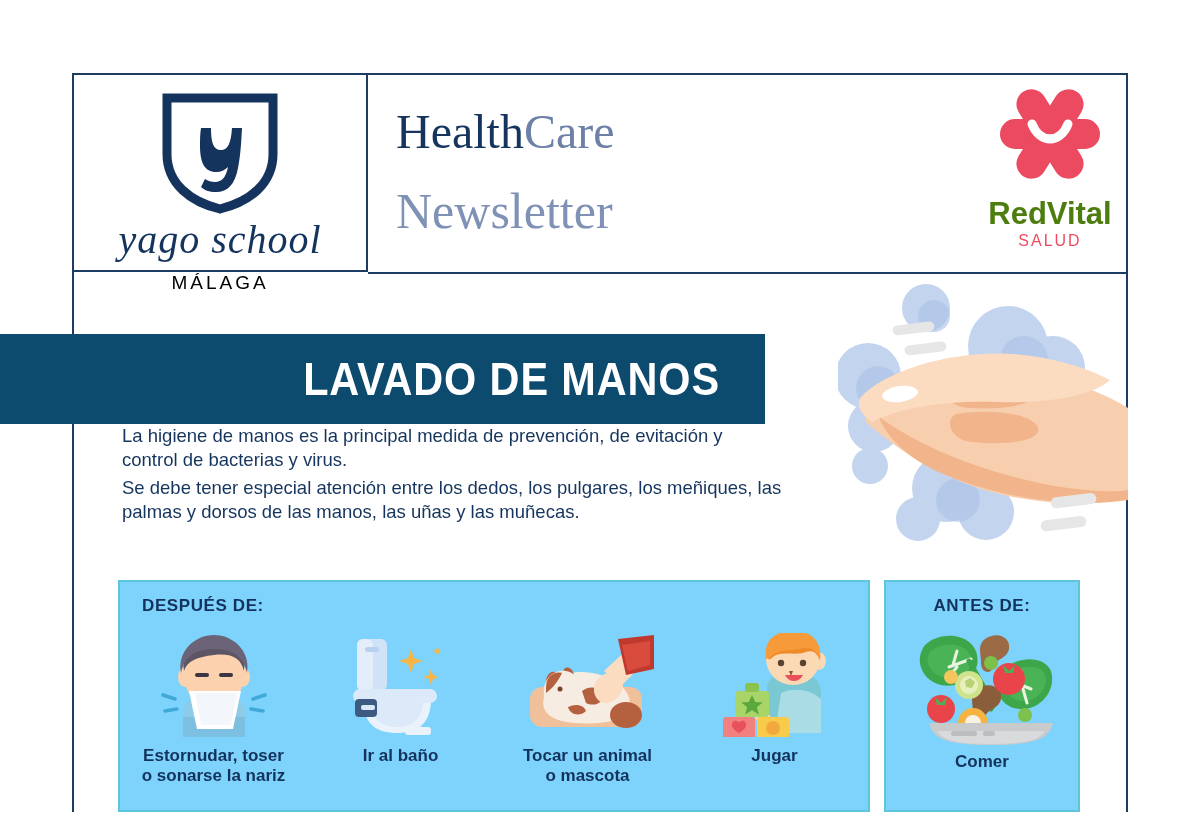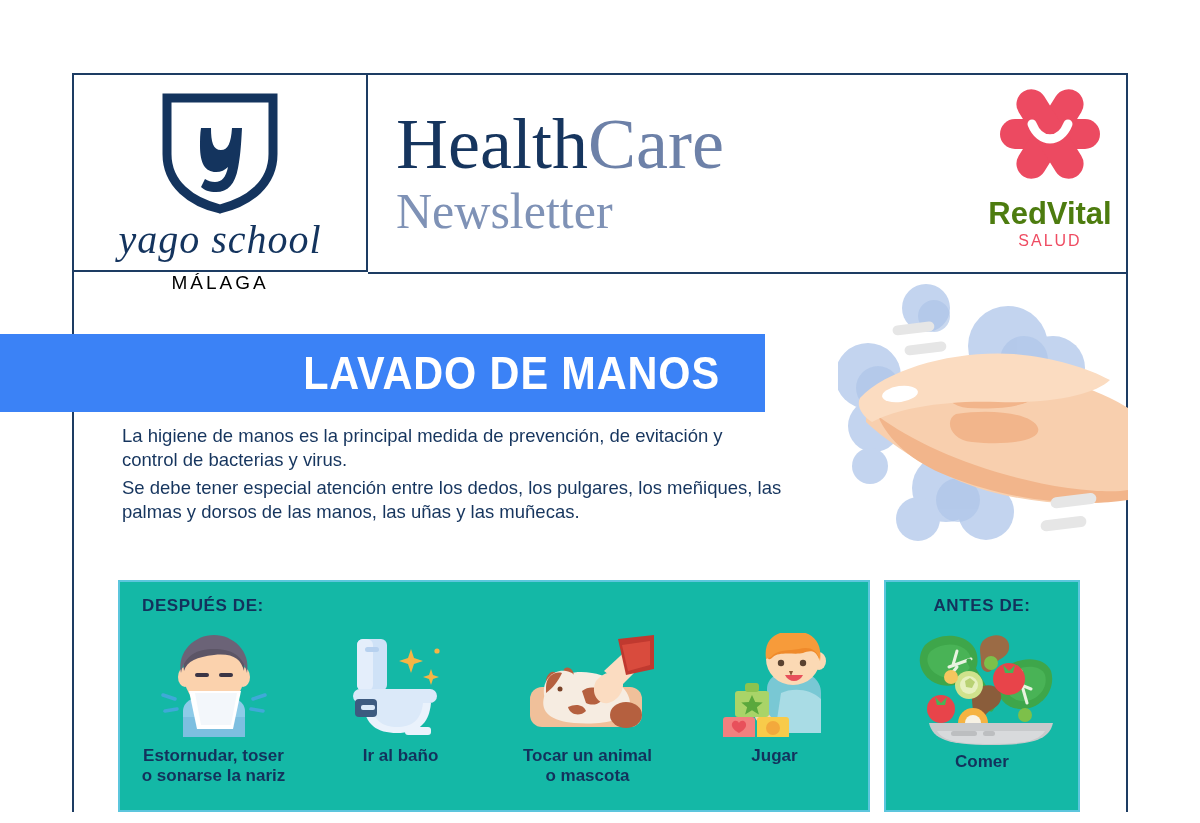--- a/index.html
+++ b/index.html
@@ -58,21 +58,21 @@
     color:#000000;
     letter-spacing:3px;
     margin-top:12px;
     font-weight:400;
   }
 
   
   .hc-title{
     position:absolute;left:396px;top:108px;
     font-family:"Liberation Serif", serif;
-    font-size:72px;
+    font-size:48px;
     line-height:1;
     white-space:nowrap;
   }
   .hc-health{color:#16355e;}
   .hc-care{color:#6d81a8;}
   .hc-sub{
     position:absolute;left:396px;top:186px;
     font-family:"Liberation Serif", serif;
     font-size:50px;
     color:#7f92b6;
@@ -89,22 +89,22 @@
     letter-spacing:0px;line-height:1;margin-top:2px;
   }
   .rv-sub{
     font-size:16px;color:#ef4c62;letter-spacing:2px;
     margin-top:3px;font-weight:400;
   }
 
   
   .banner{
     position:absolute;left:0;top:334px;
-    width:765px;height:78px;
-    background:#3b82f6;
+    width:765px;height:90px;
+    background:#0c4a6e;
   }
   .banner-text{
     position:absolute;right:22px;top:50%;
     transform:translateY(-50%);
     color:#ffffff;
     font-size:46px;
     font-weight:700;
     letter-spacing:1px;
     white-space:nowrap;
     transform-origin:center;
@@ -126,21 +126,21 @@
     position:absolute;left:122px;top:536px;
     color:#13325c;
     font-size:25px;
     font-weight:700;
     letter-spacing:0.3px;
   }
 
   
   .card{
     position:absolute;
-    background:#14b8a6;
+    background:#7dd3fc;
     border:2px solid #5cc6dd;
     box-sizing:border-box;
   }
   .card-left{left:118px;top:580px;width:752px;height:232px;}
   .card-right{left:884px;top:580px;width:196px;height:232px;}
   .card-label{
     position:absolute;top:14px;left:22px;
     color:#13325c;font-size:17px;font-weight:700;letter-spacing:0.6px;
   }
   .card-right .card-label{left:0;width:100%;text-align:center;}

